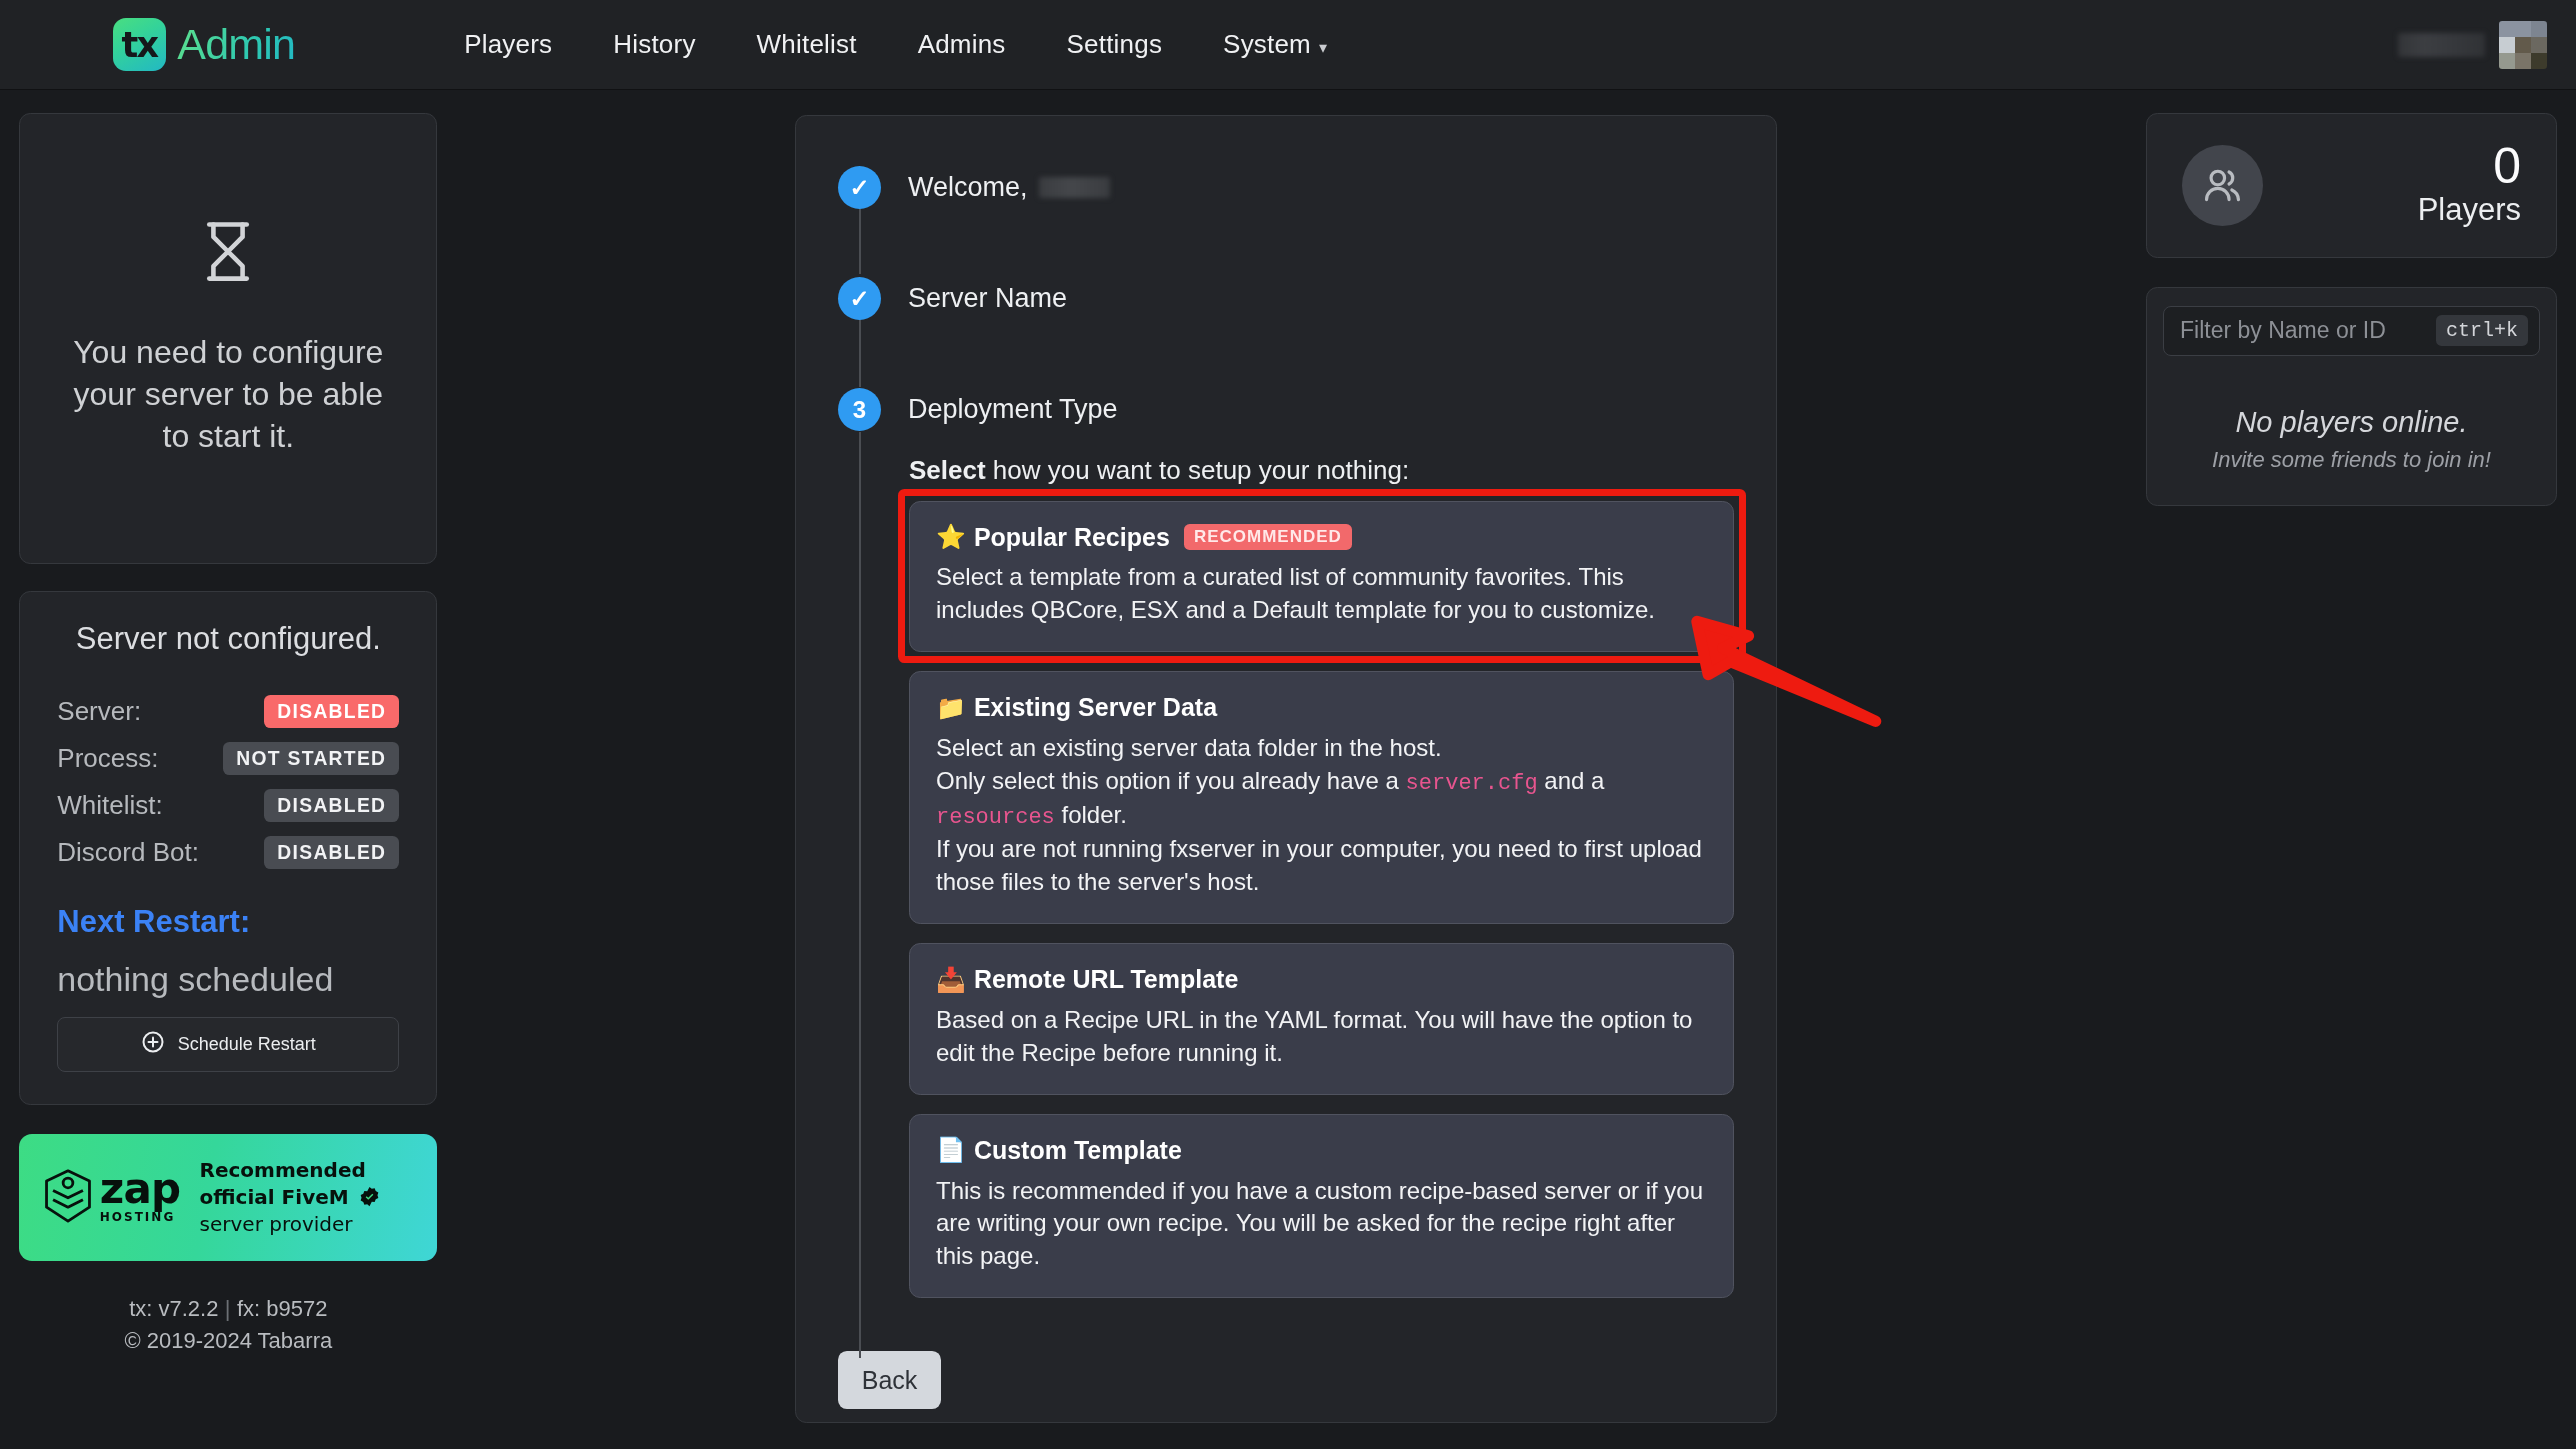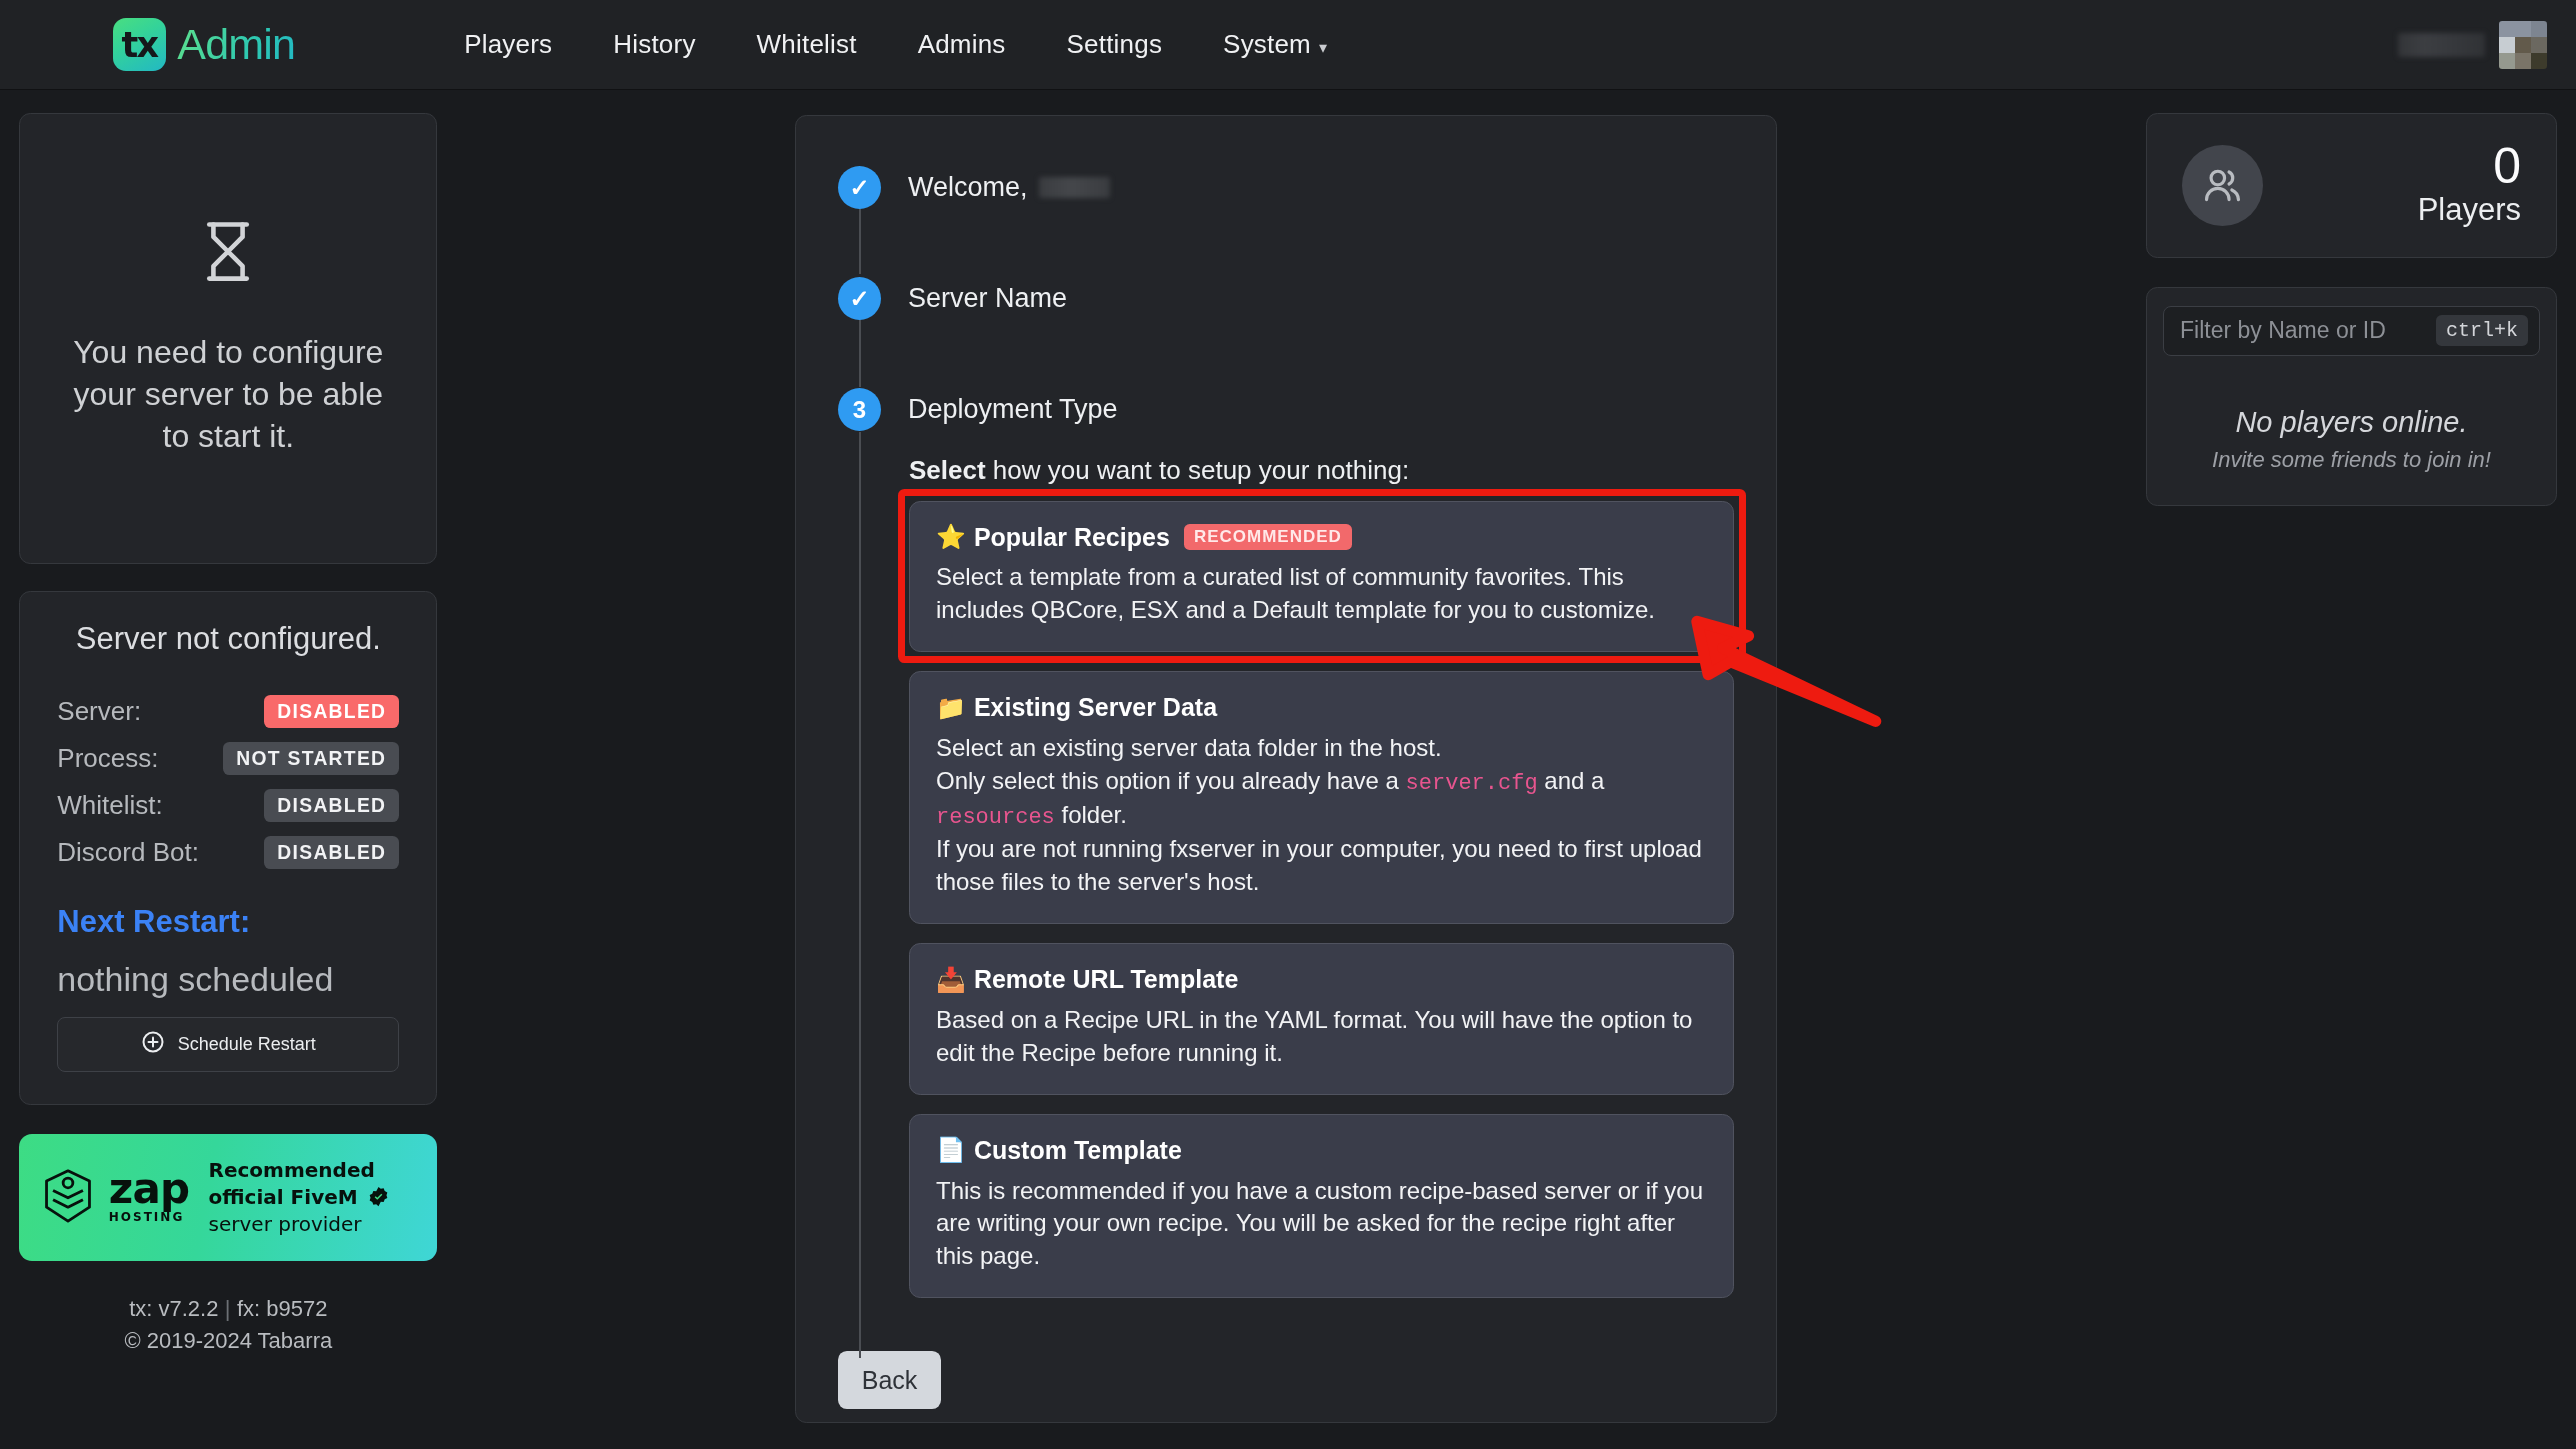--- a/index.html
+++ b/index.html
@@ -109,21 +109,21 @@
     font-size: 18px; color: #eceef0; cursor: pointer;
   }
 
   
   .zap-banner {
     margin-top: 29px; height: 127px; border-radius: 13px;
     background: linear-gradient(100deg, #3ddc84 0%, #35d79a 45%, #3fd6d6 100%);
     display: flex; align-items: center; padding: 0 22.5px; gap: 19.3px;
     cursor: pointer; overflow: hidden;
   }
-  .zap-left { display: flex; align-items: center; gap: 15px; }
+  .zap-left { display: flex; align-items: center; gap: 6px; }
   .zap-wordmark {
     font-size: 42px; font-weight: 800; color: #07110c;
     font-family: "DejaVu Sans", sans-serif; letter-spacing: -0.8px; line-height: .9;
   }
   .zap-sub {
     font-size: 12px; font-weight: 800; color: #07110c; letter-spacing: 2px;
     font-family: "DejaVu Sans", sans-serif; margin-top: 1.6px;
   }
   .zap-right {
     font-size: 20px; font-weight: 700; color: #07110c; line-height: 1.34;

